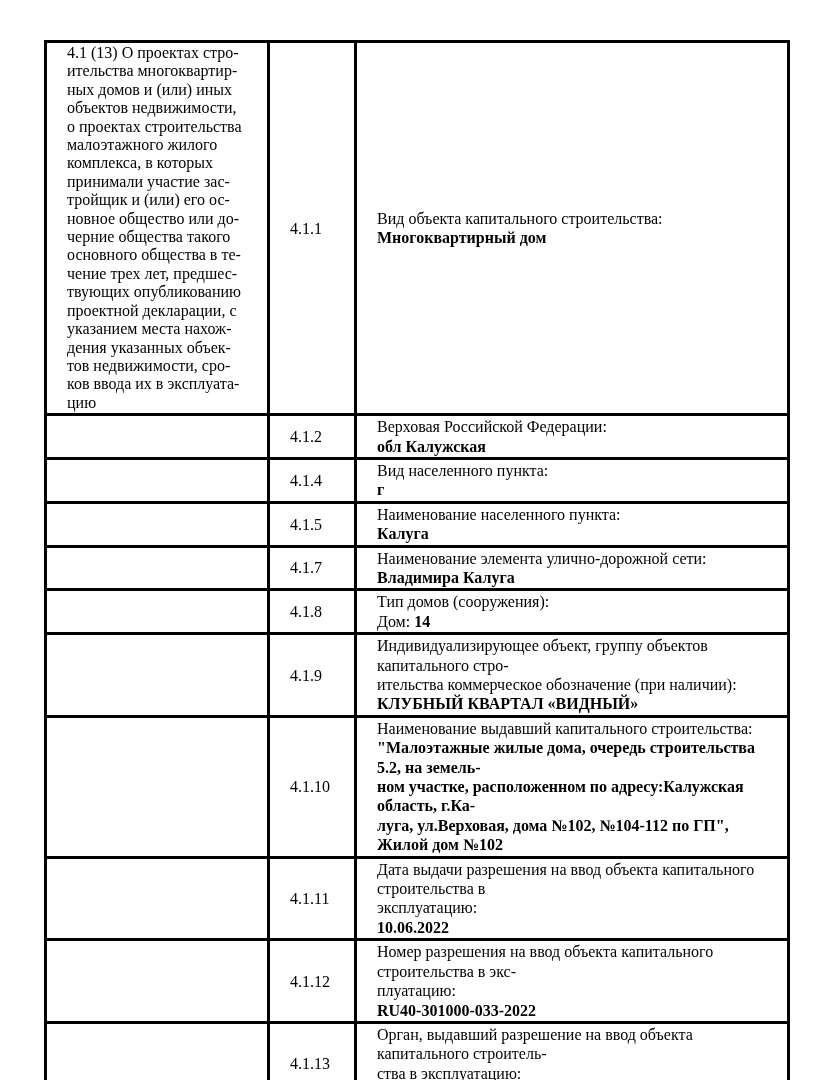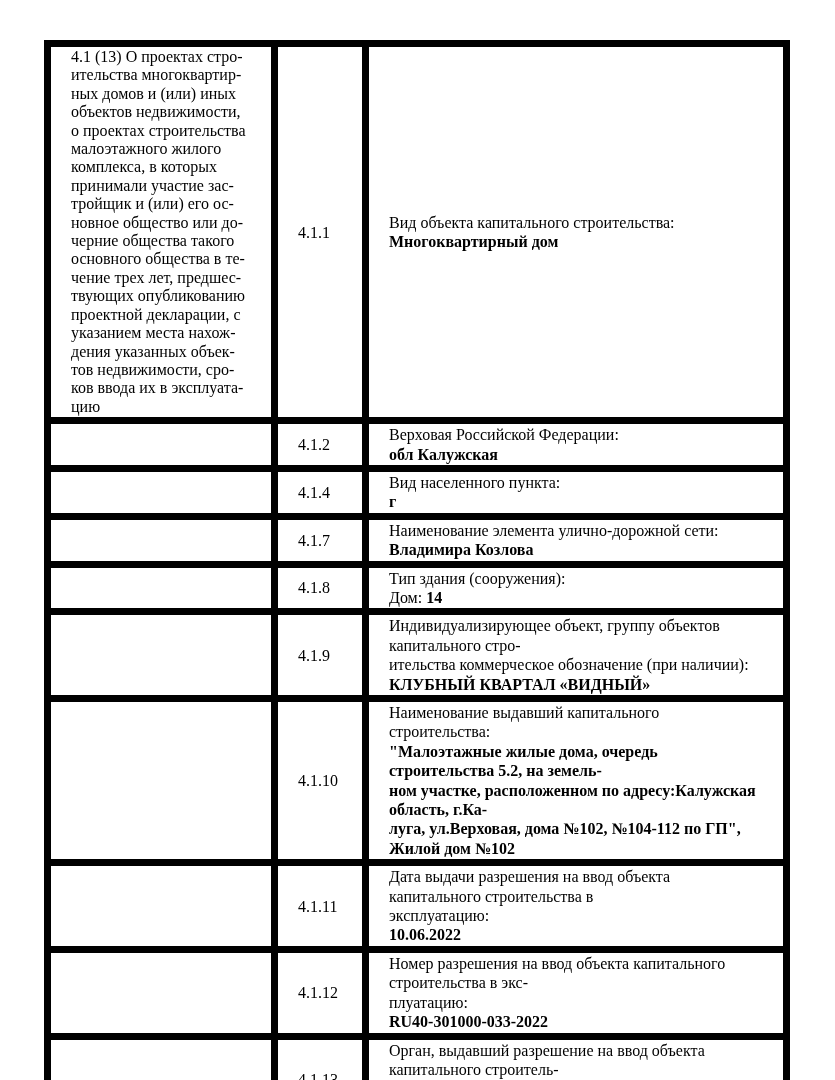--- a/index.html
+++ b/index.html
@@ -17,21 +17,21 @@
   .page {
     padding: 40px 0 0 44px;
     box-sizing: border-box;
   }
   table.decl {
     border-collapse: collapse;
     table-layout: fixed;
     width: 746px;
   }
   table.decl td {
-    border: 7px solid #000000;
+    border: 3px solid #000000;
     font-size: 16px;
     padding: 1px 20px;
     vertical-align: middle;
     word-wrap: break-word;
   }
   td.col-desc {
     width: 180px;
     vertical-align: top;
     white-space: pre-line;
     line-height: 18.4px;
@@ -103,31 +103,39 @@
         <tr>
           <td class="col-desc"></td>
           <td class="col-num">4.1.4</td>
           <td class="col-content">
             <div class="field-label">Вид населенного пункта:</div>
             <div class="field-value">г</div>
           </td>
         </tr>
         <tr>
           <td class="col-desc"></td>
+          <td class="col-num">4.1.5</td>
+          <td class="col-content">
+            <div class="field-label">Наименование населенного пункта:</div>
+            <div class="field-value">Калуга</div>
+          </td>
+        </tr>
+        <tr>
+          <td class="col-desc"></td>
           <td class="col-num">4.1.7</td>
           <td class="col-content">
             <div class="field-label">Наименование элемента улично-дорожной сети:</div>
-            <div class="field-value">Владимира Козлова</div>
+            <div class="field-value">Владимира Калуга</div>
           </td>
         </tr>
         <tr>
           <td class="col-desc"></td>
           <td class="col-num">4.1.8</td>
           <td class="col-content">
-            <div class="field-label">Тип здания (сооружения):</div>
+            <div class="field-label">Тип домов (сооружения):</div>
             <div class="field-value"><span class="value-prefix">Дом: </span><span>14</span></div>
           </td>
         </tr>
         <tr>
           <td class="col-desc"></td>
           <td class="col-num">4.1.9</td>
           <td class="col-content">
             <div class="field-label">Индивидуализирующее объект, группу объектов капитального стро-
 ительства коммерческое обозначение (при наличии):</div>
             <div class="field-value">КЛУБНЫЙ КВАРТАЛ «ВИДНЫЙ»</div>

